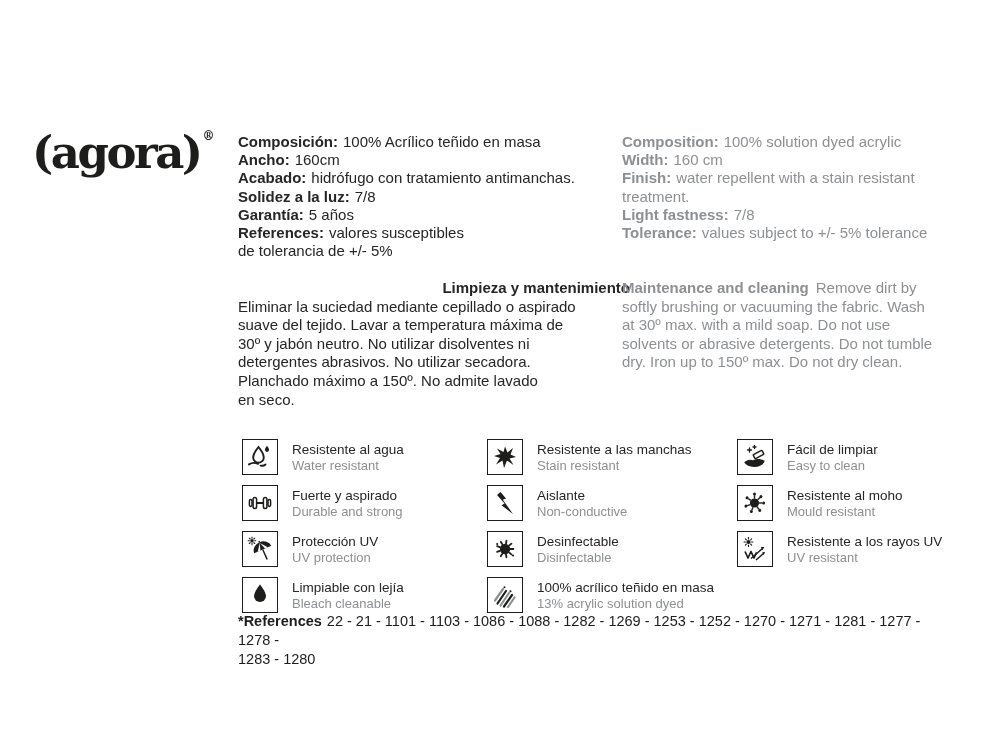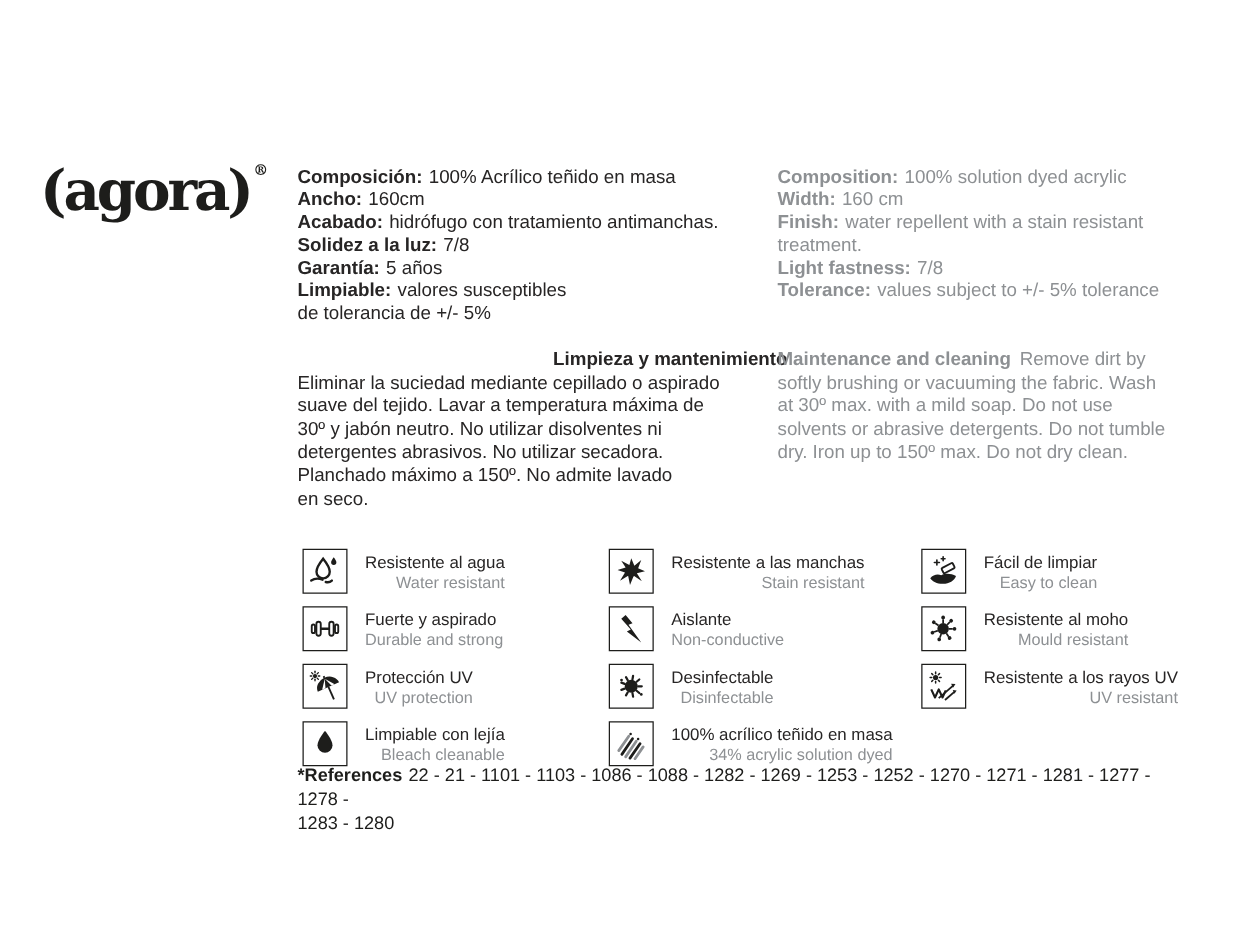--- a/index.html
+++ b/index.html
@@ -34,21 +34,21 @@
   .features-col--2{left:487px;}
   .features-col--3{left:737px;}
   .feature{display:flex;align-items:center;height:36px;margin-bottom:10px;}
   .icon-box{
     width:36px;height:36px;box-sizing:border-box;border:1.6px solid #1d1d1b;
     display:flex;align-items:center;justify-content:center;margin-right:14px;flex:none;
   }
   .icon-box svg{display:block;}
   .feature-text{display:flex;flex-direction:column;justify-content:center;}
   .feature-es{font-size:13.5px;line-height:16px;color:#272525;white-space:nowrap;}
-  .feature-en{font-size:13px;line-height:15px;color:#8d9093;white-space:nowrap;text-align:right;}
+  .feature-en{font-size:13px;line-height:15px;color:#8d9093;white-space:nowrap;}
   
   .references{position:absolute;left:238px;top:612px;width:708px;font-size:14.5px;line-height:19px;color:#1d1d1b;}
   .references-label{font-weight:700;margin-right:5px;}
   .references-value{white-space:pre-line;}
   .ic{stroke:#1d1d1b;}
 </style>
 </head>
 <body>
 
 <div class="page">
@@ -56,21 +56,21 @@
   <div class="logo">
     <span>(agora)</span><span class="reg">®</span>
   </div>
 
   <div class="specs specs--es">
     <div><span class="spec-label">Composición:</span><span class="spec-value">100% Acrílico teñido en masa</span></div>
     <div><span class="spec-label">Ancho:</span><span class="spec-value">160cm</span></div>
     <div><span class="spec-label">Acabado:</span><span class="spec-value">hidrófugo con tratamiento antimanchas.</span></div>
     <div><span class="spec-label">Solidez a la luz:</span><span class="spec-value">7/8</span></div>
     <div><span class="spec-label">Garantía:</span><span class="spec-value">5 años</span></div>
-    <div><span class="spec-label">Limpiable:</span><span class="spec-value">valores susceptibles
+    <div><span class="spec-label">References:</span><span class="spec-value">valores susceptibles
 de tolerancia de +/- 5%</span></div>
   </div>
 
   <div class="specs specs--en">
     <div><span class="spec-label">Composition:</span><span class="spec-value">100% solution dyed acrylic</span></div>
     <div><span class="spec-label">Width:</span><span class="spec-value">160 cm</span></div>
     <div><span class="spec-label">Finish:</span><span class="spec-value">water repellent with a stain resistant
 treatment.</span></div>
     <div><span class="spec-label">Light fastness:</span><span class="spec-value">7/8</span></div>
     <div><span class="spec-label">Tolerance:</span><span class="spec-value">values subject to +/- 5% tolerance</span></div>
@@ -239,21 +239,21 @@
           <line x1="5.5" y1="21.5" x2="14" y2="9" stroke="#1d1d1b" stroke-width="2.2"></line>
           <line x1="8.5" y1="23.5" x2="17" y2="11" stroke="#8d9093" stroke-width="2.2"></line>
           <line x1="12" y1="24.5" x2="20" y2="13" stroke="#1d1d1b" stroke-width="2.2"></line>
           <line x1="16" y1="25" x2="22.5" y2="15.5" stroke="#8d9093" stroke-width="2.2"></line>
           <circle cx="12.5" cy="5.2" r="1" fill="#1d1d1b"></circle>
           <circle cx="18.5" cy="9.2" r="1" fill="#1d1d1b"></circle>
         </svg>
       </span>
       <span class="feature-text">
         <span class="feature-es">100% acrílico teñido en masa</span>
-        <span class="feature-en">34% acrylic solution dyed</span>
+        <span class="feature-en">13% acrylic solution dyed</span>
       </span>
     </div>
   </div>
 
   <div class="features-col features-col--3">
     <div class="feature">
       <span class="icon-box">
         <svg width="26" height="26" viewBox="0 0 26 26" fill="none">
           <path d="M2.2 18.5C4.5 15.8 8 15 11 16.2c3.5-2 8-1.4 11.8.6-1.3 4-5.8 6.4-10.8 6.2-4.5-.2-8-1.7-9.8-4.5Z" fill="#1d1d1b"></path>
           <g transform="rotate(-28 16.5 10.5)">

